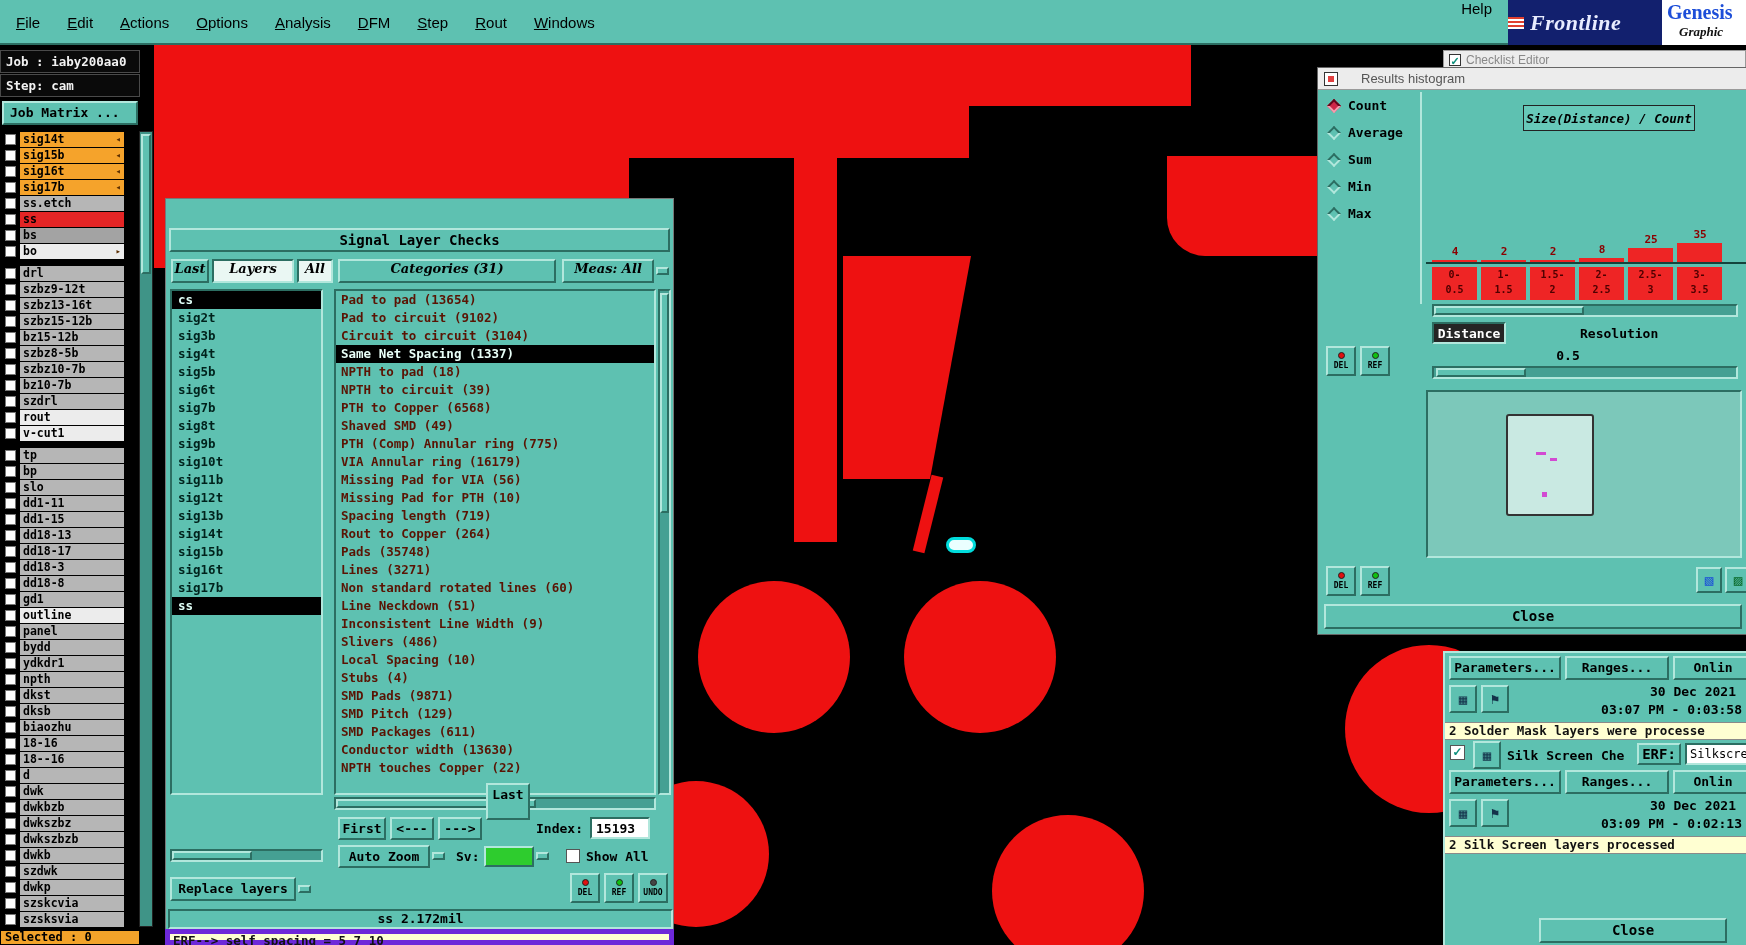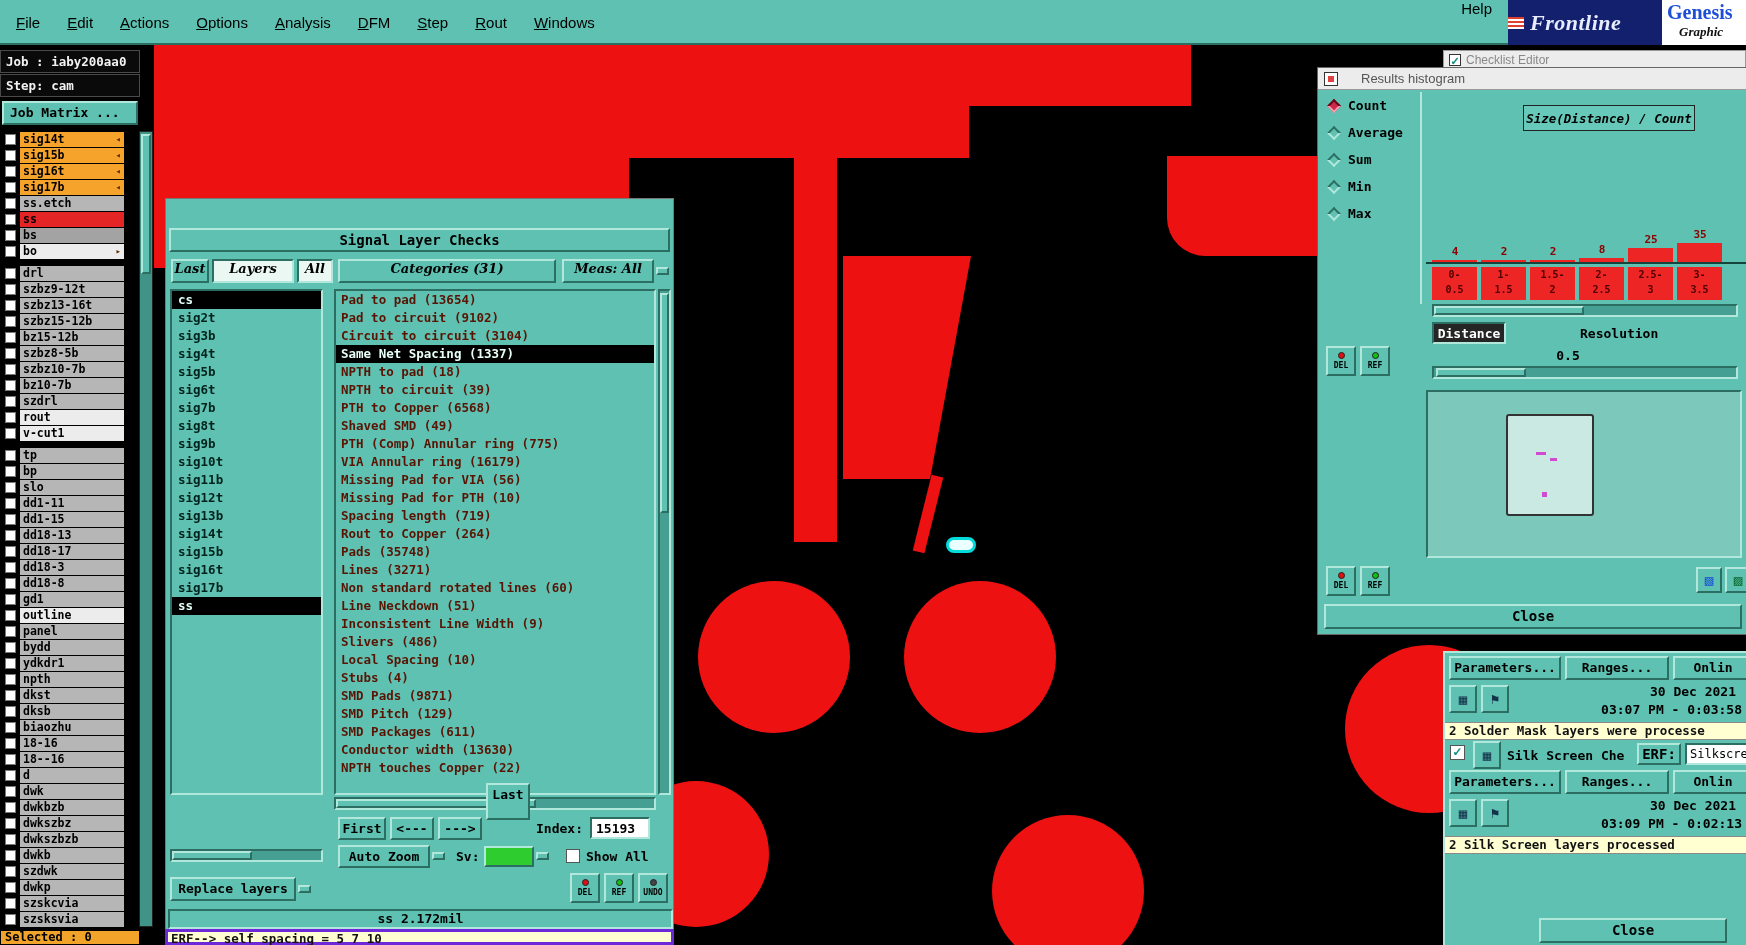--- a/index.html
+++ b/index.html
@@ -129,21 +129,21 @@
 .citem{height:18px;font:bold 12.5px "DejaVu Sans Mono",monospace;color:#5a1404;padding-left:5px;
       line-height:18px;white-space:nowrap;overflow:hidden}
 .citem.sel{background:#000;color:#e9fff8}
 .idx{position:absolute;left:424px;top:594px;width:60px;height:22px;background:#fff;
      border:2px solid;border-color:#2c6e62 #b2e7dc #b2e7dc #2c6e62;font:bold 13px "DejaVu Sans Mono",monospace;padding-left:4px}
 .statusbar{position:absolute;left:2px;top:686px;width:505px;height:20px;border:2px solid;
      border-color:#2c6e62 #b2e7dc #b2e7dc #2c6e62;font:bold 13px "DejaVu Sans Mono",monospace;
      text-align:center;line-height:15px}
 
 
-#console{position:absolute;left:165px;top:929px;width:509px;height:16px;background:#ffffd2;border:3px solid #6d28d9;
+#console{position:absolute;left:165px;top:929px;width:509px;height:16px;background:#ffffd2;border:5px solid #6d28d9;
      font:bold 12.5px "DejaVu Sans Mono",monospace;color:#111;line-height:13px;padding-left:3px;z-index:10;white-space:nowrap}
 </style>
 </head>
 <body>
 
 <div id="screen">
 
   <div id="canvas">
     <div class="cu" style="left:0;top:0;width:1037px;height:61px"></div>
     <div class="cu" style="left:0;top:61px;width:815px;height:52px"></div>

